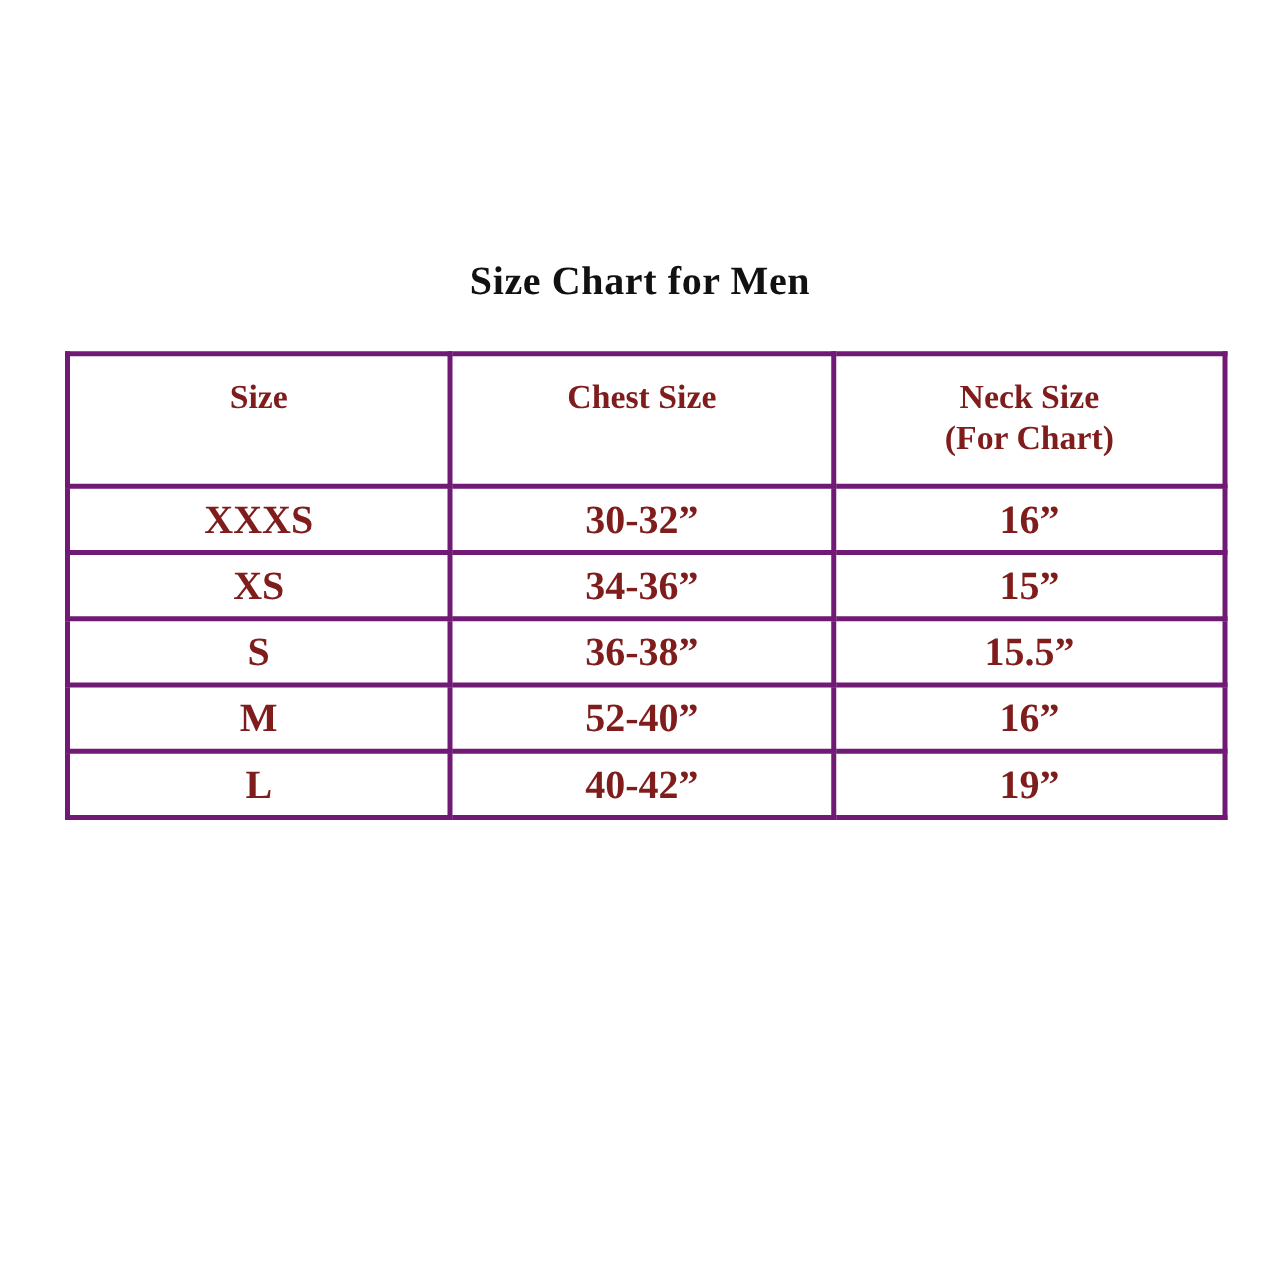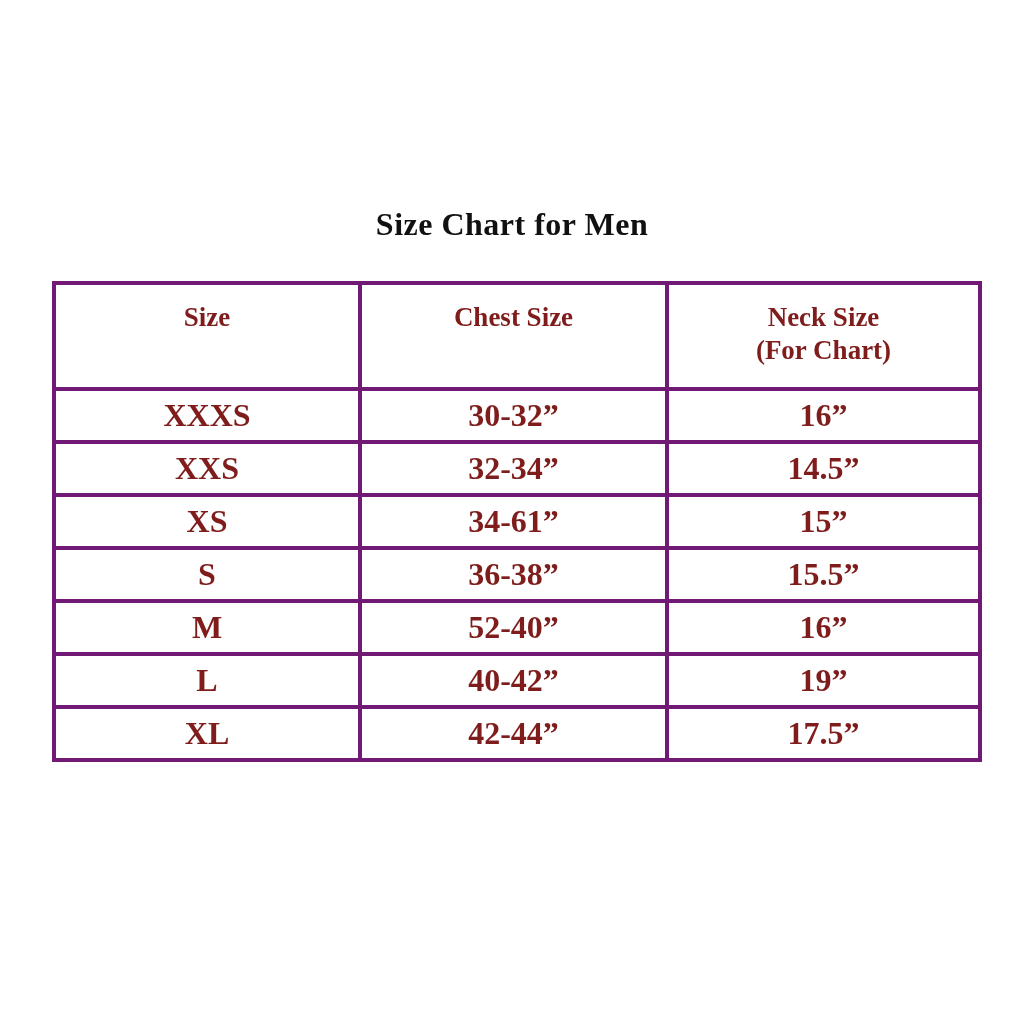--- a/index.html
+++ b/index.html
@@ -84,45 +84,35 @@
         </th>
       </tr>
     </thead>
     <tbody>
       <tr>
         <td>XXXS</td>
         <td>30-32”</td>
         <td>16”</td>
       </tr>
       <tr>
-        <td>XXS</td>
-        <td>32-34”</td>
-        <td>14.5”</td>
-      </tr>
-      <tr>
         <td>XS</td>
-        <td>34-61”</td>
+        <td>34-36”</td>
         <td>15”</td>
       </tr>
       <tr>
         <td>S</td>
         <td>36-38”</td>
         <td>15.5”</td>
       </tr>
       <tr>
         <td>M</td>
         <td>52-40”</td>
         <td>16”</td>
       </tr>
       <tr>
         <td>L</td>
         <td>40-42”</td>
         <td>19”</td>
       </tr>
-      <tr>
-        <td>XL</td>
-        <td>42-44”</td>
-        <td>17.5”</td>
-      </tr>
     </tbody>
   </table>
 
 </div>
 
 </body></html>

